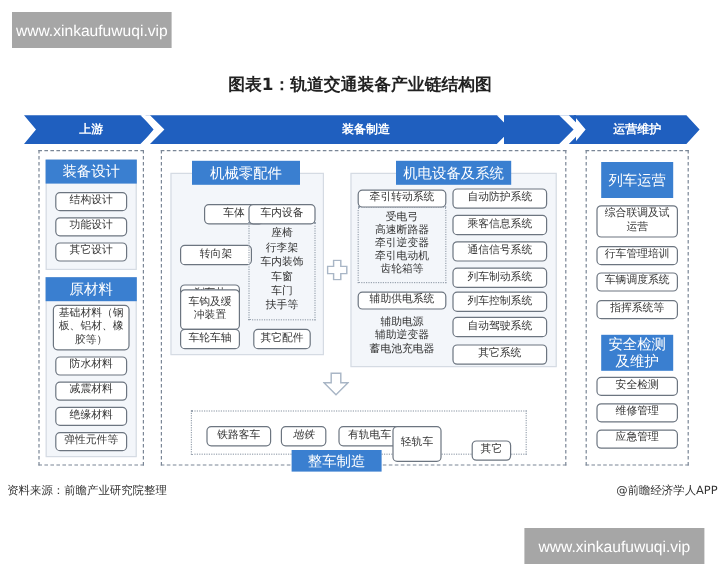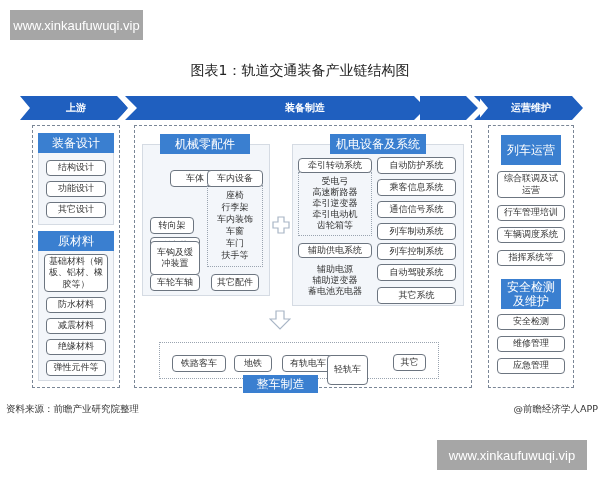--- a/index.html
+++ b/index.html
@@ -7,21 +7,21 @@
     width: 600px; height: 480px; background: #ffffff; position: relative; overflow: hidden;
     font-family: "DejaVu Serif", "Liberation Serif", serif; color: #333;
   }
   .abs { position: absolute; }
   .watermark {
     background: #a6a6a6; color: #fff; font-family: "Liberation Sans", "DejaVu Sans", sans-serif;
     font-size: 13px; display: flex; align-items: center; justify-content: center;
   }
   .title {
     left: 0; width: 600px; top: 62px; text-align: center;
-    font-family: "DejaVu Sans", "Liberation Sans", sans-serif; font-weight: normal; font-size: 14px; color: #222;
+    font-family: "DejaVu Sans", "Liberation Sans", sans-serif; font-weight: bold; font-size: 14px; color: #222;
   }
   .dash { border: 1.5px dashed #7a8696; }
   .dot { border: 1.2px dotted #9aa4b0; }
   .panel { background: #f3f6fa; border: 1px solid #d5dbe3; }
   .hdr {
     background: #3a7fd0; color: #fff; display: flex; align-items: center; justify-content: center;
     font-size: 12px; text-align: center; line-height: 1.2;
   }
   .pill {
     border: 1.3px solid #6c7580; border-radius: 4px; background: #fff;
@@ -66,21 +66,21 @@
 <div class="abs pill" style="left:46px;top:318px;width:60px;height:16px;">减震材料</div>
 <div class="abs pill" style="left:46px;top:339px;width:60px;height:16px;">绝缘材料</div>
 <div class="abs pill" style="left:46px;top:360px;width:60px;height:16px;">弹性元件等</div>
 
 <div class="abs dash" style="left:134px;top:125px;width:338px;height:263px;"></div>
 
 <div class="abs panel" style="left:142px;top:144px;width:128px;height:152px;"></div>
 <div class="abs hdr" style="left:160px;top:134px;width:90px;height:20px;">机械零配件</div>
 <div class="abs pill" style="left:150px;top:170px;width:50px;height:17px;margin-left:20px;">车体</div>
 <div class="abs pill" style="left:150px;top:193px;width:50px;height:17px;margin-top:44px;">刹车片</div>
-<div class="abs pill" style="left:150px;top:217px;width:44px;height:17px;text-align:right;">转向架</div>
+<div class="abs pill" style="left:150px;top:204px;width:60px;height:17px;text-align:right;">转向架</div>
 <div class="abs pill" style="left:150px;top:241px;width:50px;height:27px;padding:16px 4px;">车钩及缓冲装置</div>
 <div class="abs pill" style="left:150px;top:274px;width:50px;height:17px;">车轮车轴</div>
 
 <div class="abs dot" style="left:207px;top:185px;width:56px;height:82px;"></div>
 <div class="abs pill" style="left:207px;top:170px;width:56px;height:17px;">车内设备</div>
 <div class="abs plain" style="left:207px;top:190px;width:56px;">座椅</div>
 <div class="abs plain" style="left:207px;top:202px;width:56px;">行李架</div>
 <div class="abs plain" style="left:207px;top:214px;width:56px;">车内装饰</div>
 <div class="abs plain" style="left:207px;top:226px;width:56px;">车窗</div>
 <div class="abs plain" style="left:207px;top:238px;width:56px;">车门</div>
@@ -115,24 +115,24 @@
 <div class="abs pill" style="left:377px;top:264px;width:79px;height:17px;">自动驾驶系统</div>
 <div class="abs pill" style="left:377px;top:287px;width:79px;height:17px;">其它系统</div>
 
 <svg class="abs" style="left:269px;top:310px;" width="22" height="20">
   <path d="M7,1 H15 V9 H21 L11,19 L1,9 H7 Z" fill="#fff" stroke="#a9b6c6" stroke-width="1.2"></path>
 </svg>
 
 <div class="abs dot" style="left:159px;top:342px;width:280px;height:37px;"></div>
 <div class="abs hdr" style="left:243px;top:332px;width:75px;height:18px;margin-top:43px;">整车制造</div>
 <div class="abs pill" style="left:172px;top:355px;width:54px;height:17px;">铁路客车</div>
-<div class="abs pill" style="left:234px;top:355px;width:38px;height:17px;">地铁</div>
+<div class="abs pill" style="left:234px;top:355px;width:38px;height:17px;font-style:italic;">地铁</div>
 <div class="abs pill" style="left:282px;top:355px;width:52px;height:17px;">有轨电车</div>
 <div class="abs pill" style="left:327px;top:355px;width:41px;height:30px;">轻轨车</div>
-<div class="abs pill" style="left:393px;top:354px;width:33px;height:17px;">其它</div>
+<div class="abs pill" style="left:393px;top:367px;width:33px;height:17px;">其它</div>
 
 <div class="abs dash" style="left:488px;top:125px;width:86px;height:263px;"></div>
 <div class="abs hdr" style="left:501px;top:135px;width:60px;height:30px;">列车运营</div>
 <div class="abs pill" style="left:497px;top:171px;width:68px;height:27px;padding:0 6px;">综合联调及试运营</div>
 <div class="abs pill" style="left:497px;top:205px;width:68px;height:16px;">行车管理培训</div>
 <div class="abs pill" style="left:497px;top:227px;width:68px;height:16px;">车辆调度系统</div>
 <div class="abs pill" style="left:497px;top:250px;width:68px;height:16px;">指挥系统等</div>
 
 <div class="abs hdr" style="left:501px;top:279px;width:60px;height:30px;padding:0 6px;">安全检测及维护</div>
 <div class="abs pill" style="left:497px;top:314px;width:68px;height:16px;">安全检测</div>

